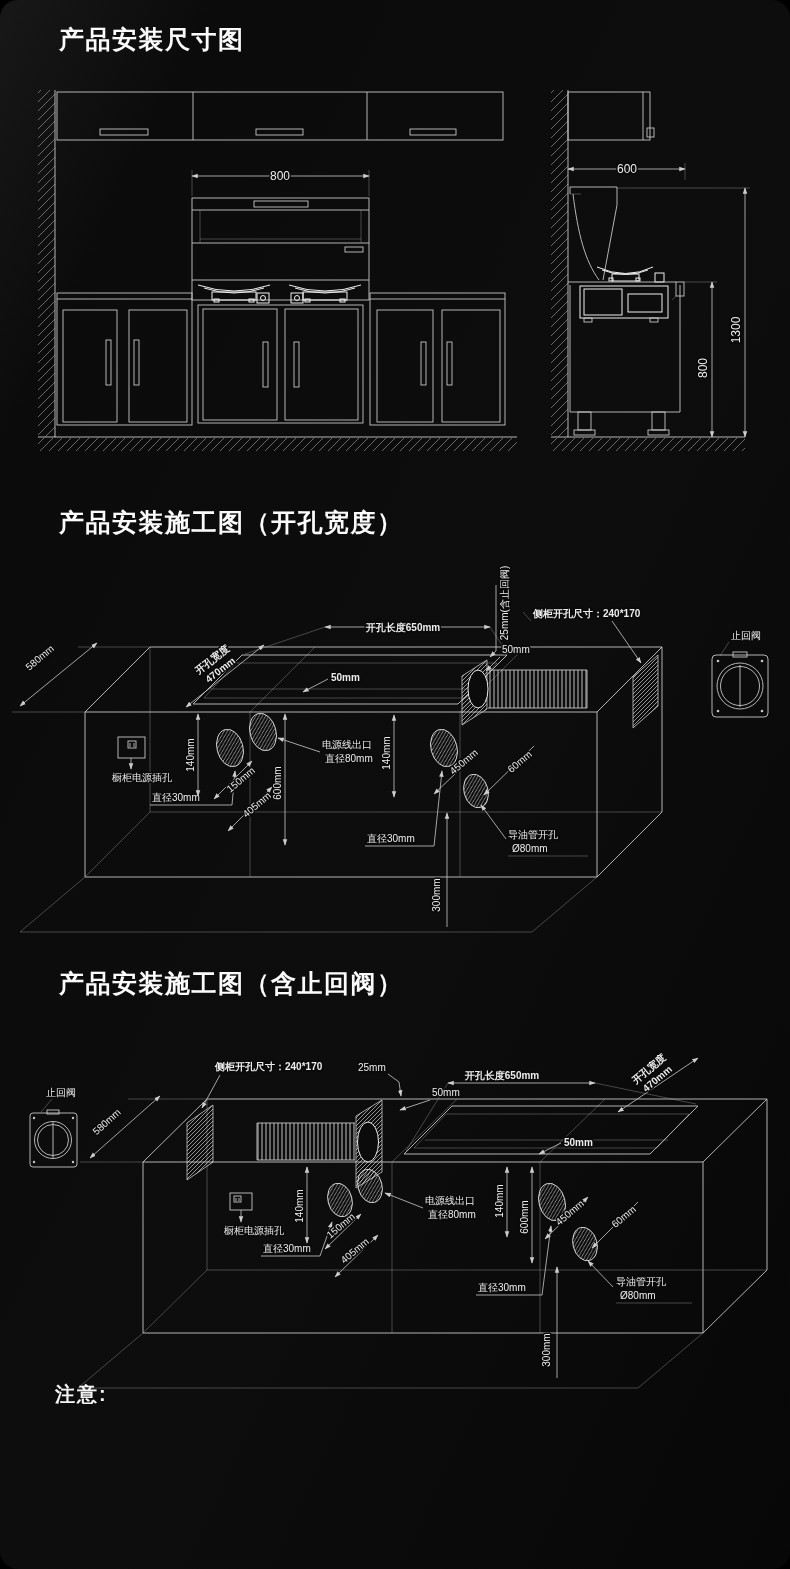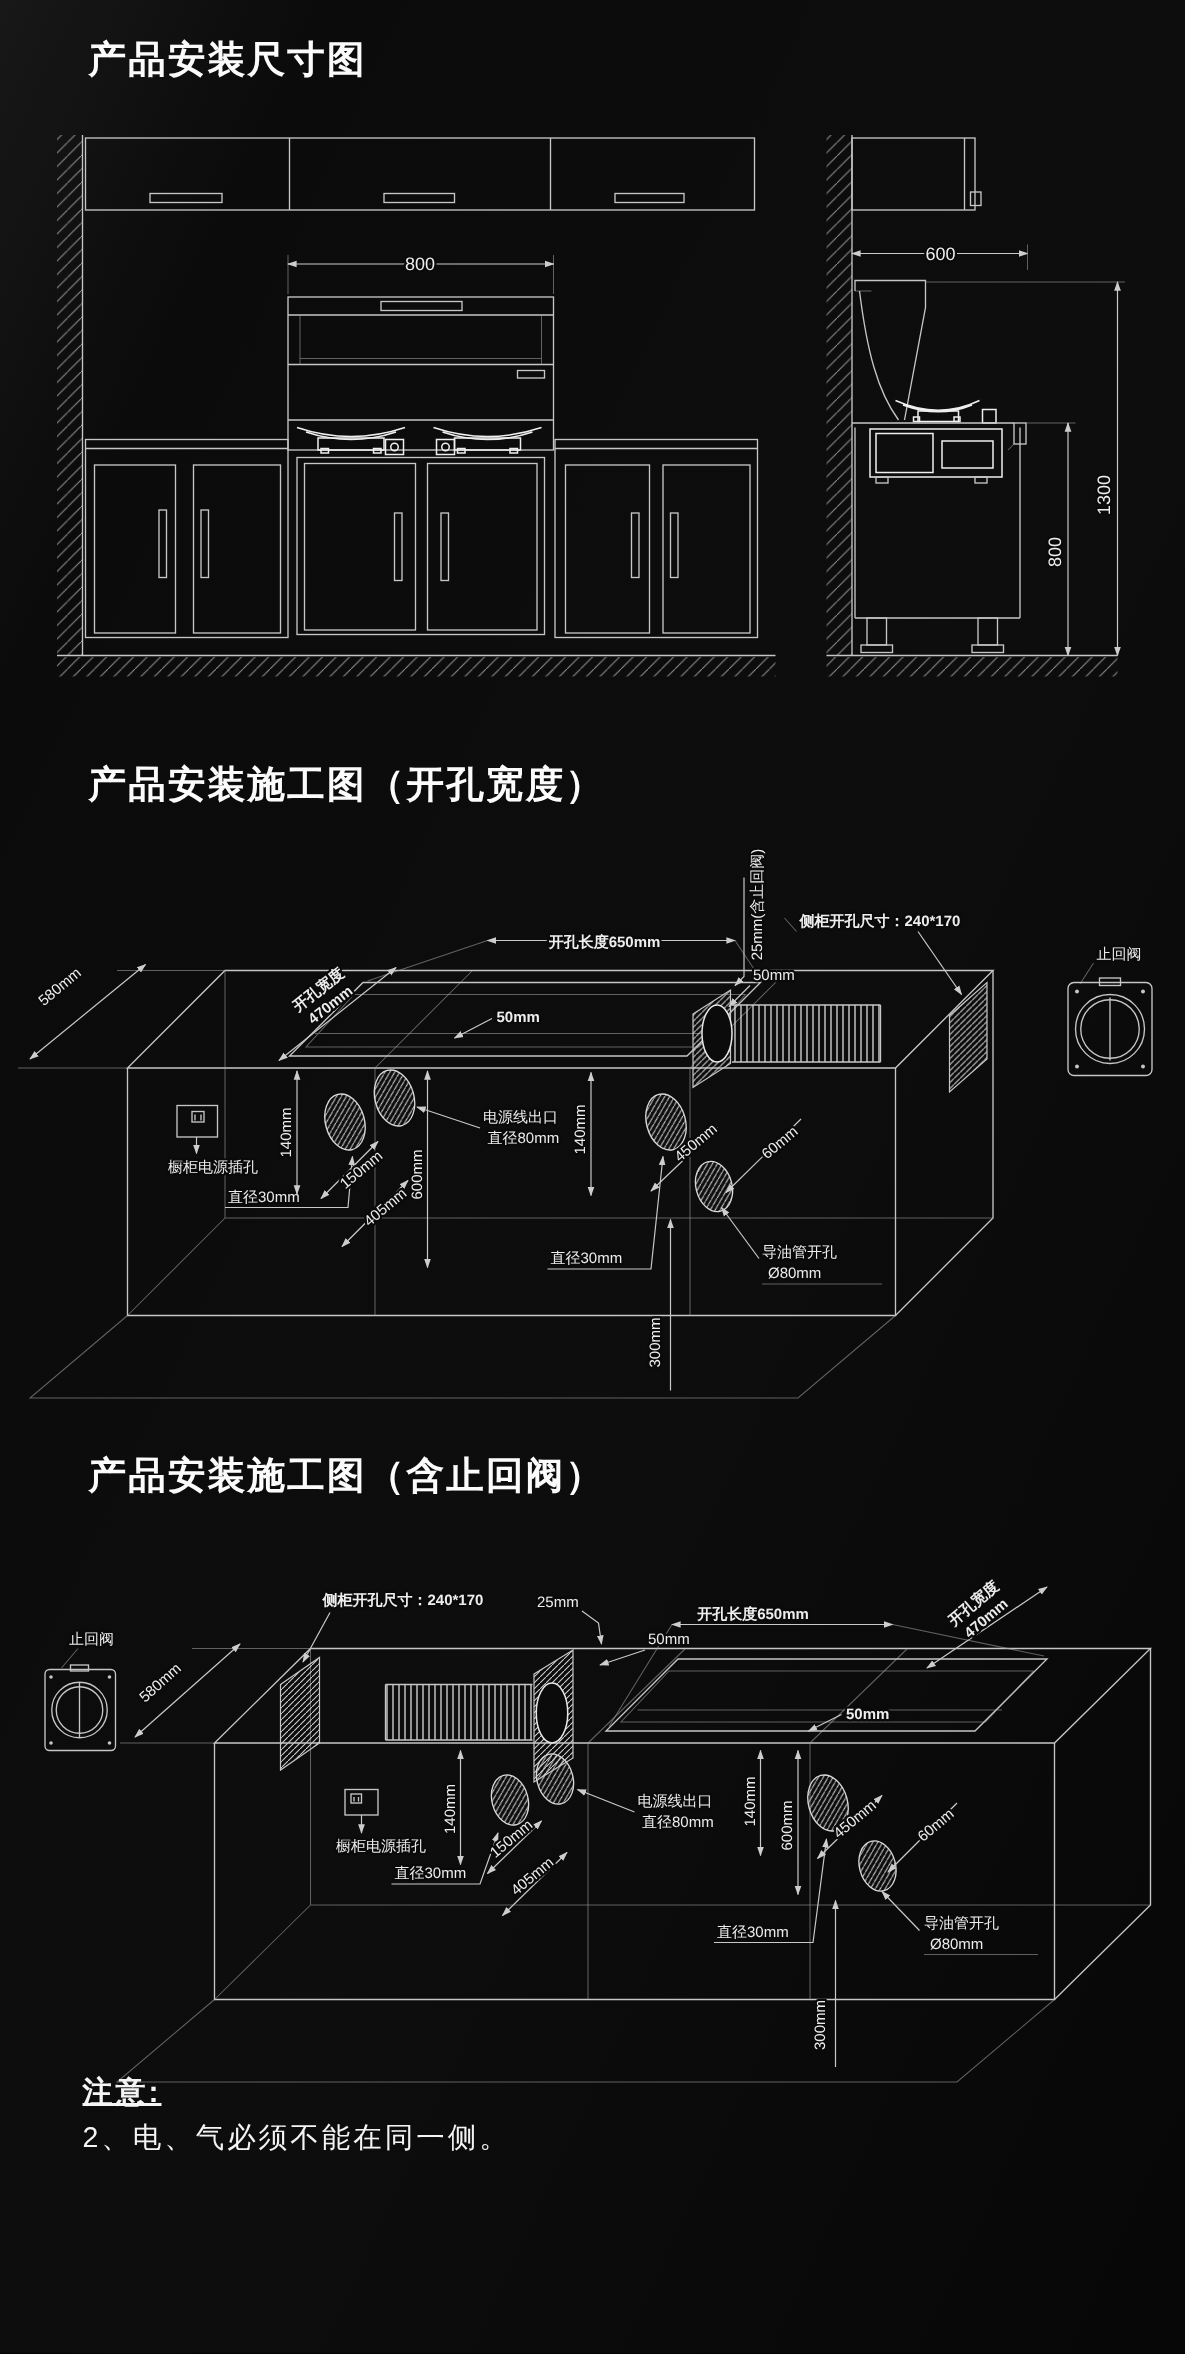--- a/index.html
+++ b/index.html
@@ -1,27 +1,28 @@
 <!DOCTYPE html>
 <html><head>
 <meta charset="utf-8">
 <style>
   html,body{margin:0;padding:0;background:#000;}
   .stage{
     position:relative;width:790px;height:1569px;overflow:hidden;
     background:linear-gradient(115deg,#181818 0%,#0b0b0b 14%,#0d0d0d 55%,#070707 100%);
     font-family:"Liberation Sans",sans-serif;
+    border-radius:18px;
   }
   .sec-title{
     position:absolute;left:59px;color:#fbfbfb;font-size:25px;font-weight:600;
     letter-spacing:1.5px;white-space:nowrap;
   }
   #t1{top:23px;} #t2{top:506px;} #t3{top:967px;}
   .notes{position:absolute;left:55px;top:1381px;color:#f4f4f4;}
-  .notes .nh{font-size:20px;font-weight:600;letter-spacing:2px;margin:0 0 4px 0;text-decoration:underline;}
+  .notes .nh{font-size:20px;font-weight:600;letter-spacing:2px;margin:0 0 4px 0;}
   .notes .ni{font-size:19px;letter-spacing:2px;margin:0 0 6px 0;}
   svg{position:absolute;left:0;display:block;}
   #s1{top:68px;} #s2{top:555px;} #s3{top:1030px;}
   svg .ln{stroke:#c6c6c6;stroke-width:.9;fill:none;}
   svg .lt{stroke:#a8a8a8;stroke-width:.7;fill:none;opacity:.55;}
   svg .br{stroke:#efefef;stroke-width:1;fill:none;}
   svg .dim{stroke:#c9c9c9;stroke-width:.8;fill:none;}
   svg text{
     fill:#ededed;font-size:10px;font-family:"Liberation Sans",sans-serif;
     paint-order:stroke;stroke:#0a0a0a;stroke-width:3px;stroke-linejoin:round;
@@ -506,16 +507,15 @@
       <path class="lt" d="M616,273 H692"></path>
     </g>
     <g>
       <path class="dim" d="M557,237 V348" marker-start="url(#a3)"></path>
       <text x="547" y="323" text-anchor="middle" transform="rotate(-90 547 320)">300mm</text>
     </g>
   </svg>
 
   <div class="notes">
     <p class="nh">注意:</p>
-    <p class="ni">2、电、气必须不能在同一侧。</p>
   </div>
 
 </div>
 
 </body></html>

